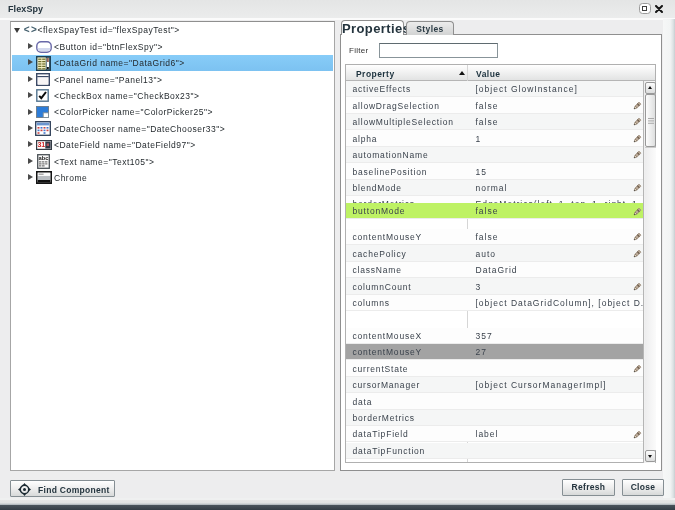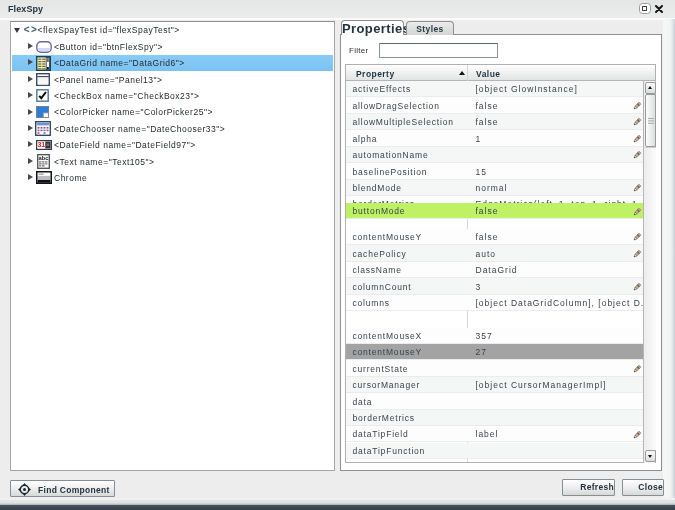--- a/index.html
+++ b/index.html
@@ -46,21 +46,21 @@
 #vsb{position:absolute;left:297px;top:16px;width:12px;height:382px;background:linear-gradient(90deg,#efefef,#fafafa);border-left:1px solid #b5b5b5}
 .sbtn{position:absolute;left:0.5px;width:11px;height:12px;background:linear-gradient(#fcfcfc,#dcdddd);border:1px solid #999;border-radius:2px}
 #sbup{top:0.5px}
 #sbdn{top:369px}
 .sbtri-u{position:absolute;left:2.5px;top:3.8px;width:0;height:0;border-left:2.9px solid transparent;border-right:2.9px solid transparent;border-bottom:3.8px solid #111}
 .sbtri-d{position:absolute;left:2.5px;top:3.8px;width:0;height:0;border-left:2.9px solid transparent;border-right:2.9px solid transparent;border-top:3.8px solid #111}
 #sbthumb{position:absolute;left:0.5px;top:13px;width:11px;height:53px;background:linear-gradient(90deg,#fdfdfd,#dedfdf);border:1px solid #999;border-radius:2px}
 #sbthumb .grip{position:absolute;left:2px;top:23px;width:6px;height:1.2px;background:#aaa;box-shadow:0 2.4px 0 #aaa,0 4.8px 0 #aaa}
 #sbtrack{position:absolute;left:0.5px;top:66px;width:11px;height:303px;background:linear-gradient(90deg,#ededee,#fbfbfb);border-top:1px solid #cccccc}
 
-.btn{position:absolute;height:17px;background:linear-gradient(#ffffff,#ececec 55%,#d7d9d9);border:1px solid #858e93;border-radius:1px;font-size:8.5px;font-weight:bold;color:#24343e;text-align:right;letter-spacing:0.3px}
+.btn{position:absolute;height:17px;background:linear-gradient(#ffffff,#ececec 55%,#d7d9d9);border:1px solid #858e93;border-radius:1px;font-size:8.5px;font-weight:bold;color:#24343e;text-align:center;letter-spacing:0.3px}
 #findbtn{left:10px;top:480px;width:105px}
 #findbtn .t{position:absolute;left:27px;top:4px}
 #refreshbtn{left:562px;top:479px;width:53px;line-height:15px}
 #closebtn{left:622px;top:479px;width:42px;line-height:15px}
 </style></head>
 <body>
 <div id="titlebar"></div>
 <div id="titleline"></div>
 <div id="title">FlexSpy</div>
 <div id="maxbtn">

